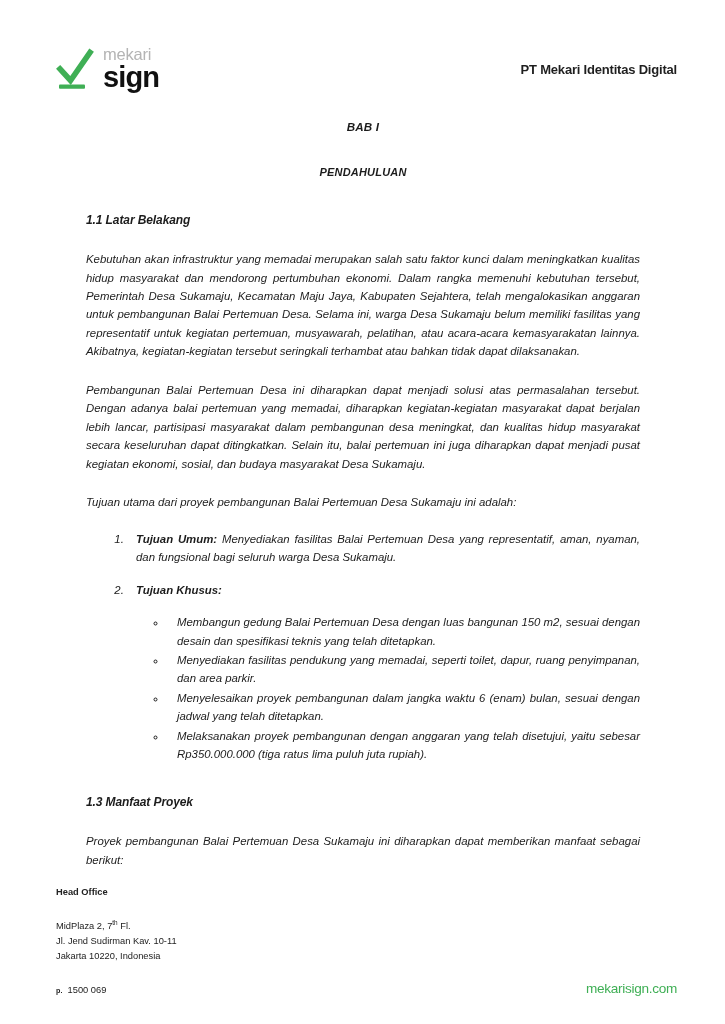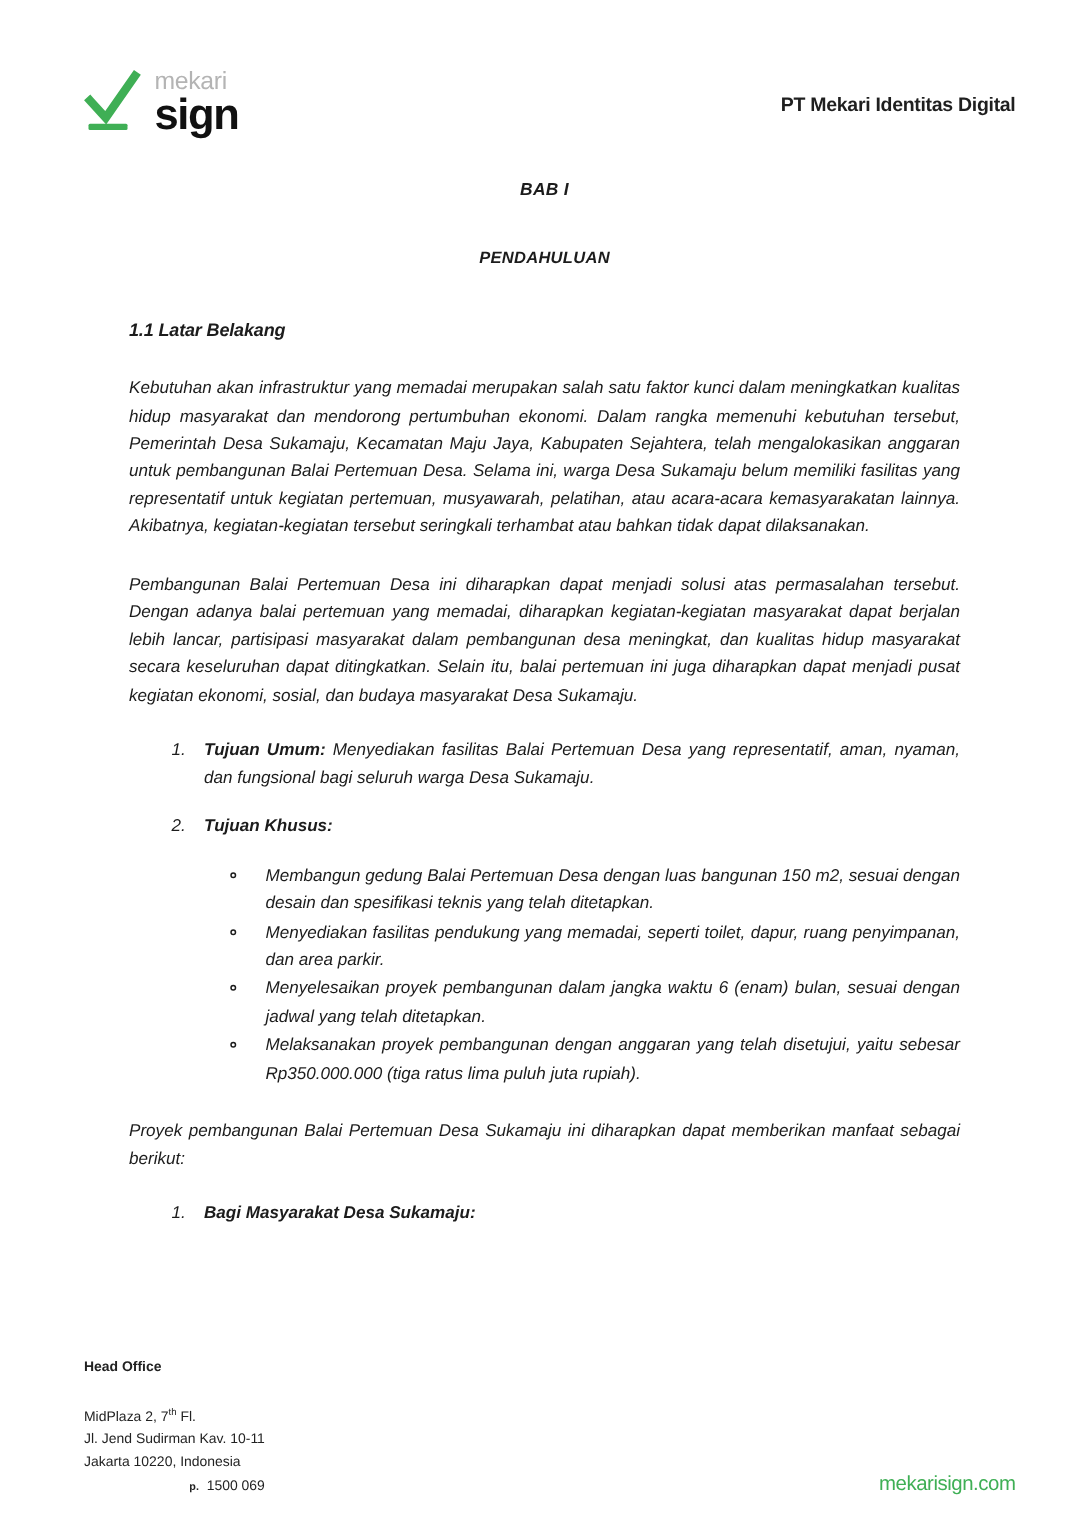--- a/index.html
+++ b/index.html
@@ -26,21 +26,21 @@
     top: 38px;
     left: 56px;
     right: 48px;
     height: 62px;
     display: flex;
     align-items: center;
     justify-content: space-between;
   }
   .logo {
     display: flex;
-    align-items: flex-start;
+    align-items: flex-end;
     gap: 9px;
   }
   .logo-check {
     width: 38px;
     height: 44px;
     display: block;
   }
   .logo-words {
     display: flex;
     flex-direction: column;
@@ -157,22 +157,21 @@
     font-size: 9.3px;
     margin-bottom: 18px;
   }
   .office-line { white-space: nowrap; }
   .office-line sup {
     font-size: 6.4px;
     vertical-align: super;
   }
   .phone-line {
     white-space: nowrap;
-    margin-top: 1px;
-    text-align: right;
+    margin-top: 19px;
   }
   .phone-label {
     font-weight: bold;
     font-size: 7.2px;
     letter-spacing: 0;
   }
   .site-url {
     font-size: 13.6px;
     font-weight: normal;
     color: #3faf55;
@@ -204,43 +203,40 @@
 
   <div class="content">
 
     <div class="doc-title">BAB I</div>
     <div class="doc-subtitle">PENDAHULUAN</div>
 
     <h2 class="section-heading">1.1 Latar Belakang</h2>
     <p class="body-par">Kebutuhan akan infrastruktur yang memadai merupakan salah satu faktor kunci dalam meningkatkan kualitas hidup masyarakat dan mendorong pertumbuhan ekonomi. Dalam rangka memenuhi kebutuhan tersebut, Pemerintah Desa Sukamaju, Kecamatan Maju Jaya, Kabupaten Sejahtera, telah mengalokasikan anggaran untuk pembangunan Balai Pertemuan Desa. Selama ini, warga Desa Sukamaju belum memiliki fasilitas yang representatif untuk kegiatan pertemuan, musyawarah, pelatihan, atau acara-acara kemasyarakatan lainnya. Akibatnya, kegiatan-kegiatan tersebut seringkali terhambat atau bahkan tidak dapat dilaksanakan.</p>
     <p class="body-par">Pembangunan Balai Pertemuan Desa ini diharapkan dapat menjadi solusi atas permasalahan tersebut. Dengan adanya balai pertemuan yang memadai, diharapkan kegiatan-kegiatan masyarakat dapat berjalan lebih lancar, partisipasi masyarakat dalam pembangunan desa meningkat, dan kualitas hidup masyarakat secara keseluruhan dapat ditingkatkan. Selain itu, balai pertemuan ini juga diharapkan dapat menjadi pusat kegiatan ekonomi, sosial, dan budaya masyarakat Desa Sukamaju.</p>
 
+    <p class="body-par nojust">Tujuan utama dari proyek pembangunan Balai Pertemuan Desa Sukamaju ini adalah:</p>
 
     <ol class="num-list">
       <li>
         <b>Tujuan Umum:</b><span> Menyediakan fasilitas Balai Pertemuan Desa yang representatif, aman, nyaman, dan fungsional bagi seluruh warga Desa Sukamaju.</span>
       </li>
       <li>
         <b>Tujuan Khusus:</b>
         <ul class="sub-list">
           <li>Membangun gedung Balai Pertemuan Desa dengan luas bangunan 150 m2, sesuai dengan desain dan spesifikasi teknis yang telah ditetapkan.</li>
           <li>Menyediakan fasilitas pendukung yang memadai, seperti toilet, dapur, ruang penyimpanan, dan area parkir.</li>
           <li>Menyelesaikan proyek pembangunan dalam jangka waktu 6 (enam) bulan, sesuai dengan jadwal yang telah ditetapkan.</li>
           <li>Melaksanakan proyek pembangunan dengan anggaran yang telah disetujui, yaitu sebesar Rp350.000.000 (tiga ratus lima puluh juta rupiah).</li>
         </ul>
       </li>
     </ol>
 
+    <h2 class="section-heading">1.3 Manfaat Proyek</h2>
     <p class="body-par">Proyek pembangunan Balai Pertemuan Desa Sukamaju ini diharapkan dapat memberikan manfaat sebagai berikut:</p>
 
-    <ol class="num-list">
-      <li>
-        <b>Bagi Masyarakat Desa Sukamaju:</b>
-      </li>
-    </ol>
 
   </div>
 
   <div class="footer">
 
     <div class="office-block">
       <div class="office-title">Head Office</div>
       <div class="office-line"><span>MidPlaza 2, 7</span><sup>th</sup><span> Fl.</span></div>
       <div class="office-line">Jl. Jend Sudirman Kav. 10-11</div>
       <div class="office-line">Jakarta 10220, Indonesia</div>

